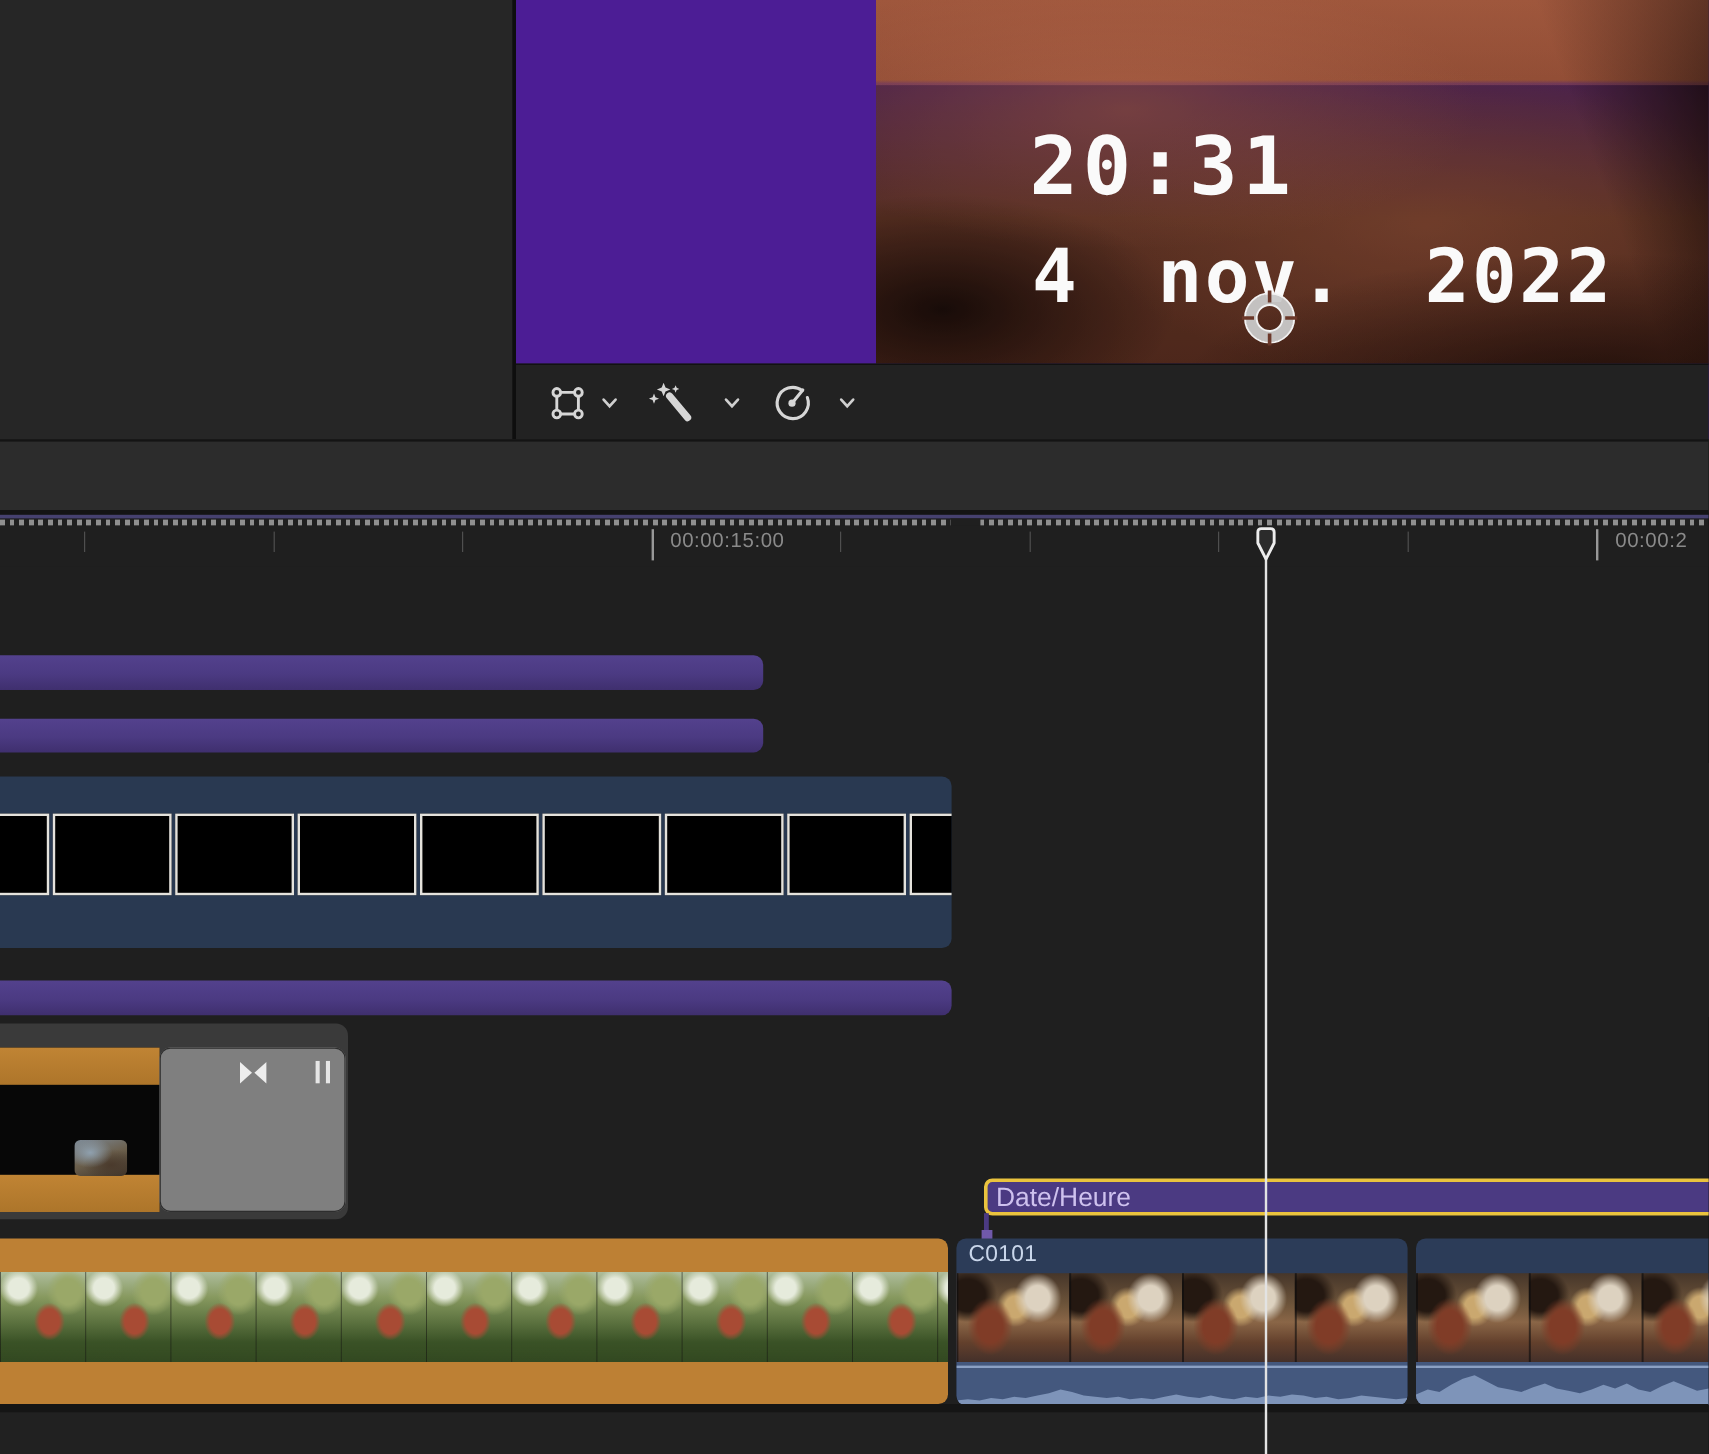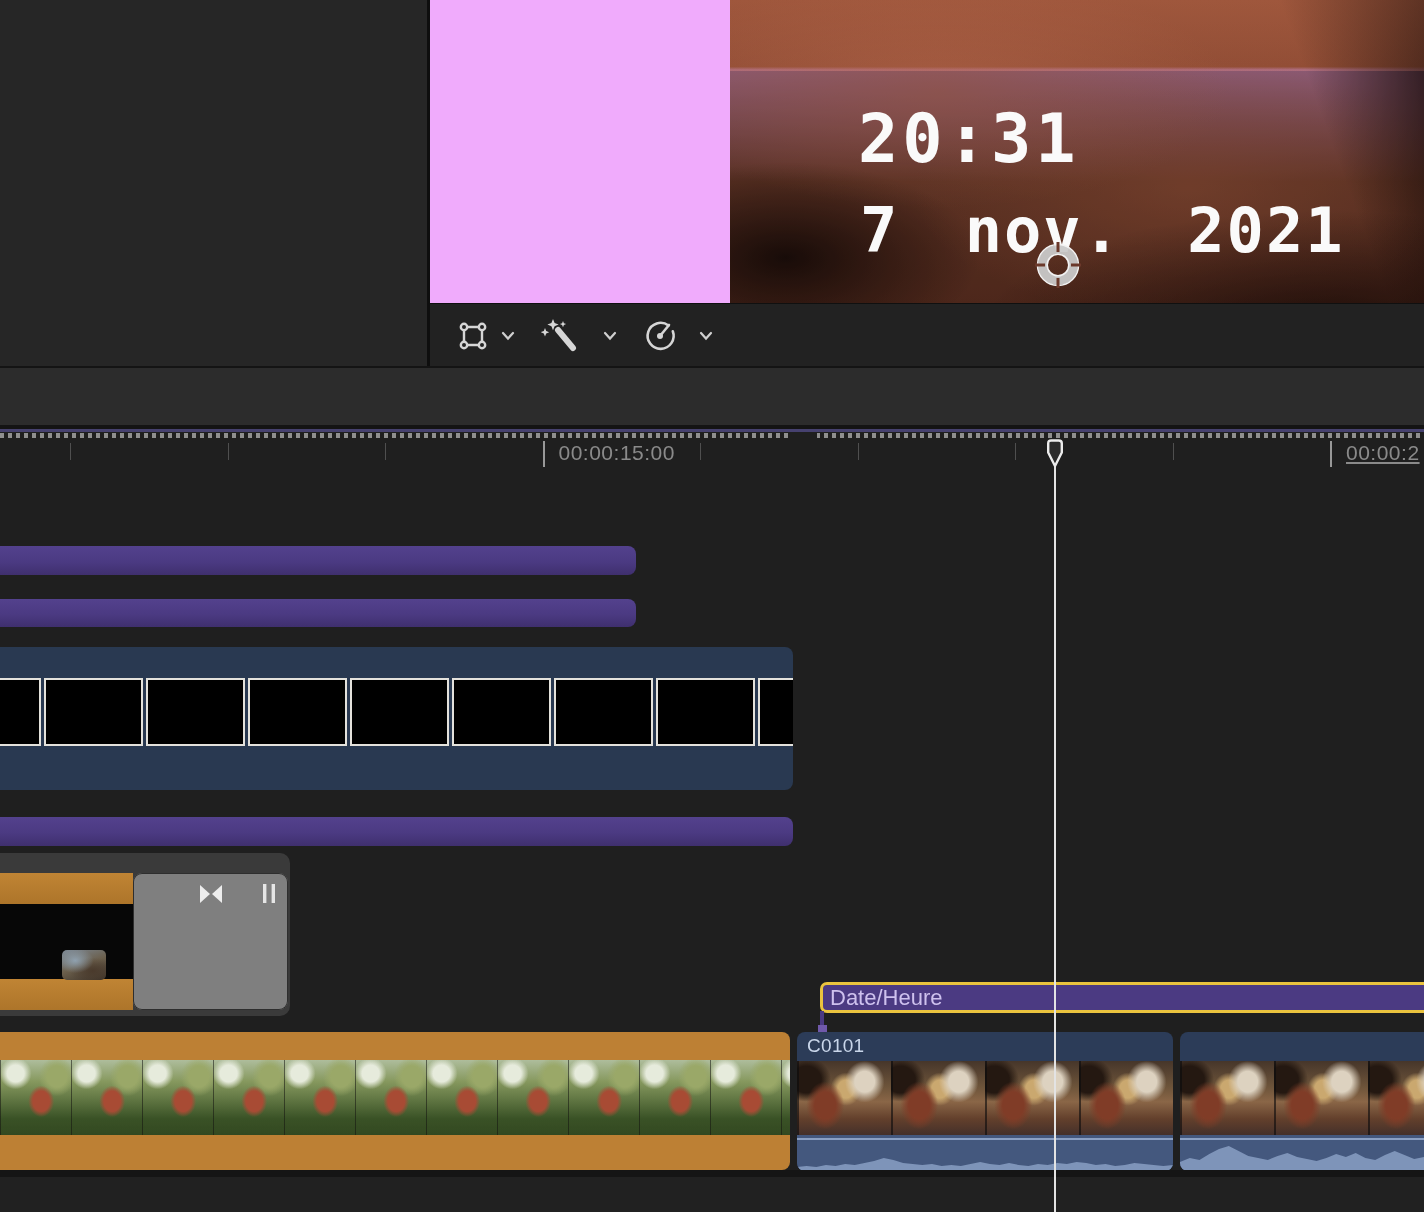--- a/index.html
+++ b/index.html
@@ -3,21 +3,21 @@
 <meta charset="utf-8">
 <style>
   html,body{margin:0;padding:0;background:#111;}
   #app{position:relative;width:1424px;height:1212px;overflow:hidden;background:#1f1f1f;
        font-family:"Liberation Sans",sans-serif;-webkit-font-smoothing:antialiased;}
   .abs{position:absolute;}
 
   
   #left-panel{left:0;top:0;width:427px;height:366px;background:#262626;}
   #panel-divider{left:427px;top:0;width:3px;height:366px;background:#0e0e0e;}
-  #viewer{left:430px;top:0;width:994px;height:366px;background:#f0abfc;}
+  #viewer{left:430px;top:0;width:994px;height:366px;background:#4c1d95;}
   #video{position:absolute;left:300px;top:0;width:694px;height:303px;overflow:hidden;
     background:
       radial-gradient(90% 70% at 86% 108%, rgba(20,8,6,.75), rgba(20,8,6,0) 55%),
       linear-gradient(250deg, rgba(15,6,4,.85) 0%, rgba(15,6,4,0) 18%),
       radial-gradient(60% 55% at 30% 30%, rgba(178,102,76,.55), rgba(178,102,76,0) 70%),
       radial-gradient(55% 60% at 66% 62%, rgba(160,88,60,.5), rgba(160,88,60,0) 72%),
       radial-gradient(40% 45% at 8% 85%, rgba(10,4,3,.8), rgba(10,4,3,0) 70%),
       linear-gradient(180deg, #8a4a33 0%, #84452f 22%, #67342485 23%, #6b3a29 60%, #5c2f20 100%);
   }
   #video-topband{position:absolute;left:0;top:0;width:100%;height:71px;
@@ -38,21 +38,21 @@
 
   
   #ruler-topline{left:0;top:425px;width:1424px;height:4px;background:#141414;
       border-bottom:3px solid #46416f;box-sizing:content-box;}
   #dots-row{left:0;top:433px;width:1424px;height:5px;
       background:repeating-linear-gradient(90deg,#8f8f8f 0 4px,transparent 4px 8px);}
   #dots-gap{left:792px;top:432px;width:25px;height:7px;background:#1f1f1f;}
   #ruler{left:0;top:438px;width:1424px;height:34px;background:#1f1f1f;}
   .tick{position:absolute;top:5px;width:1px;height:17px;background:#4f4f4f;}
   .tick.major{top:3px;width:2px;height:26px;background:#989898;}
-  .ruler-label{position:absolute;top:3px;font-size:21px;color:#8a8a8a;letter-spacing:.5px;white-space:nowrap;}
+  .ruler-label{position:absolute;top:3px;font-size:17px;color:#8a8a8a;letter-spacing:.5px;white-space:nowrap;}
 
   
   .clip{position:absolute;overflow:hidden;}
   .rounded-r{border-radius:0 8px 8px 0;}
   .purple-bar{background:linear-gradient(180deg,#53418d 0%,#4b3a82 55%,#3f2f6e 100%);}
   #pbar1{left:0;top:546px;width:636px;height:29px;}
   #pbar2{left:0;top:599px;width:636px;height:28px;}
   #pbar3{left:0;top:817px;width:793px;height:29px;}
 
   #filmclip{left:0;top:647px;width:793px;height:143px;background:#293951;}
@@ -121,21 +121,21 @@
 <div id="app">
 
   <div id="left-panel" class="abs"></div>
   <div id="panel-divider" class="abs"></div>
 
   <div id="viewer" class="abs">
     <div id="video">
       <div id="video-topband"></div>
       <div id="video-dim"></div>
       <div id="overlay-time" class="overlay-text">20:31</div>
-      <div id="overlay-date" class="overlay-text">7 nov. 2021</div>
+      <div id="overlay-date" class="overlay-text">4 nov. 2022</div>
 
       <svg class="abs" style="left:303px;top:240px" width="50" height="50" viewBox="0 0 50 50">
         <circle cx="25" cy="25" r="15.5" fill="none" stroke="#c9c9c9" stroke-width="9" opacity=".95"></circle>
         <circle cx="25" cy="25" r="20.5" fill="none" stroke="#f2f2f2" stroke-width="1.6"></circle>
         <circle cx="25" cy="25" r="10.8" fill="none" stroke="#f2f2f2" stroke-width="1.6"></circle>
         <g stroke="#6b382a" stroke-width="3">
           <line x1="25" y1="2" x2="25" y2="12"></line>
             <line x1="25" y1="38" x2="25" y2="48"></line>
           <line x1="2" y1="25" x2="12" y2="25"></line>
             <line x1="38" y1="25" x2="48" y2="25"></line>
@@ -199,21 +199,21 @@
       <div class="tick" style="left: 70px;"></div>
       <div class="tick" style="left: 227.5px;"></div>
       <div class="tick" style="left: 385px;"></div>
       <div class="tick major" style="left: 542.5px;"></div>
       <div class="tick" style="left: 700px;"></div>
       <div class="tick" style="left: 857.5px;"></div>
       <div class="tick" style="left: 1015px;"></div>
       <div class="tick" style="left: 1172.5px;"></div>
       <div class="tick major" style="left: 1330px;"></div>
       <span class="ruler-label" style="left: 558.5px;">00:00:15:00</span>
-      <span class="ruler-label" style="left: 1346px; text-decoration: underline;">00:00:2</span>
+      <span class="ruler-label" style="left: 1346px;">00:00:2</span>
     </div>
 
   <div id="pbar1" class="clip purple-bar rounded-r"></div>
   <div id="pbar2" class="clip purple-bar rounded-r"></div>
 
   <div id="filmclip" class="clip rounded-r">
     <div id="filmstrip">
         <div class="frame"></div>
         <div class="frame"></div>
         <div class="frame"></div>

